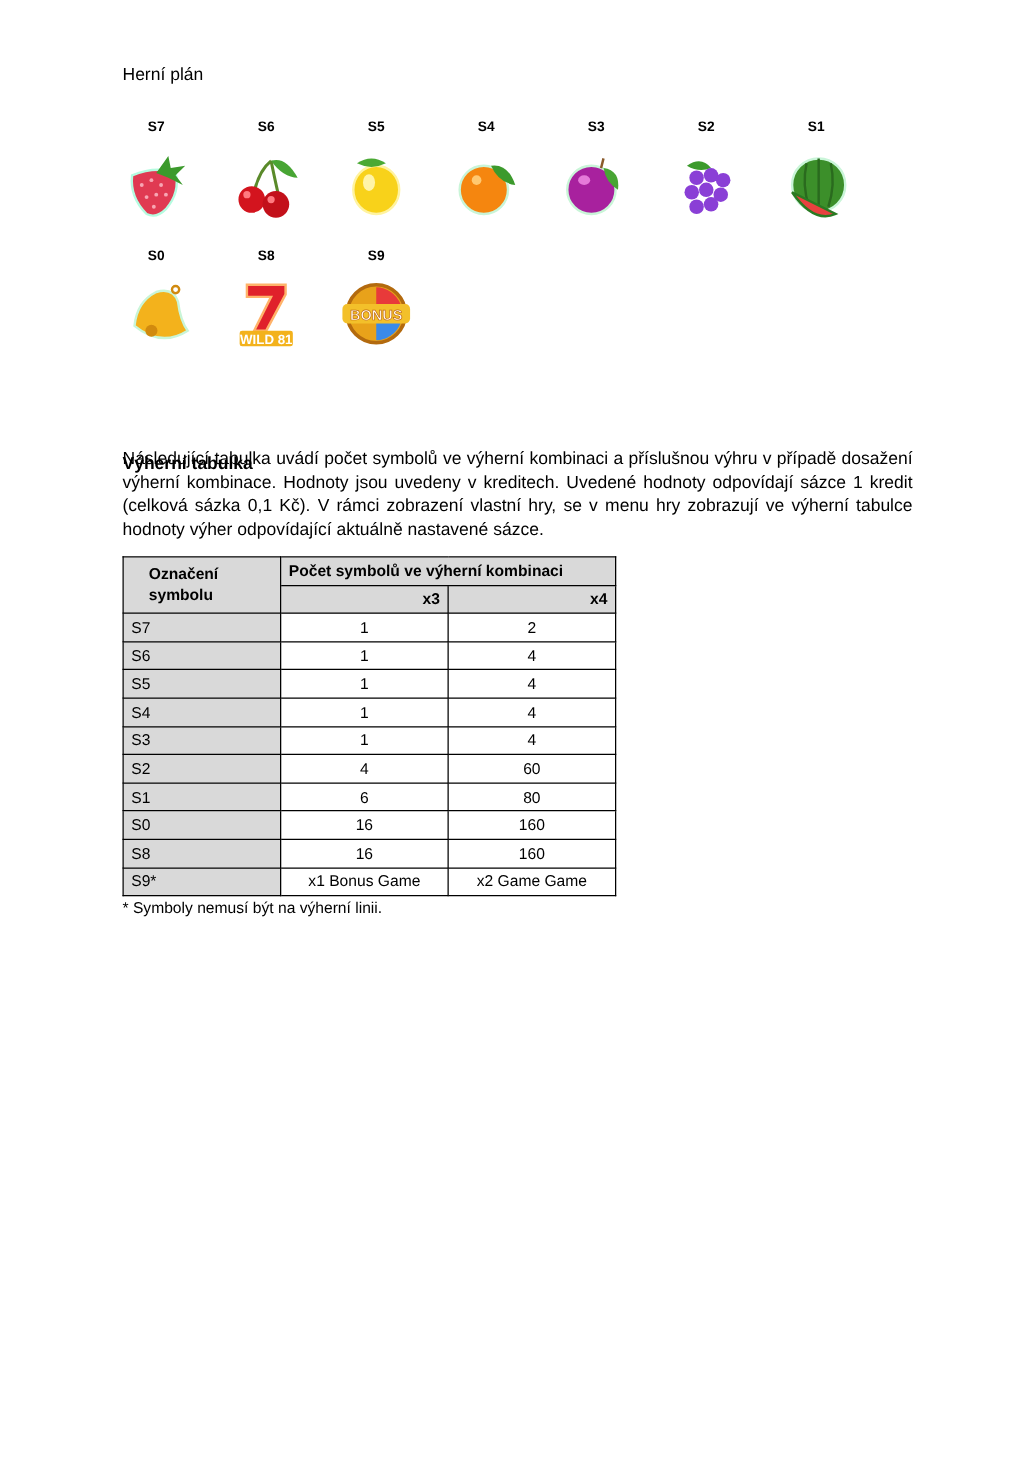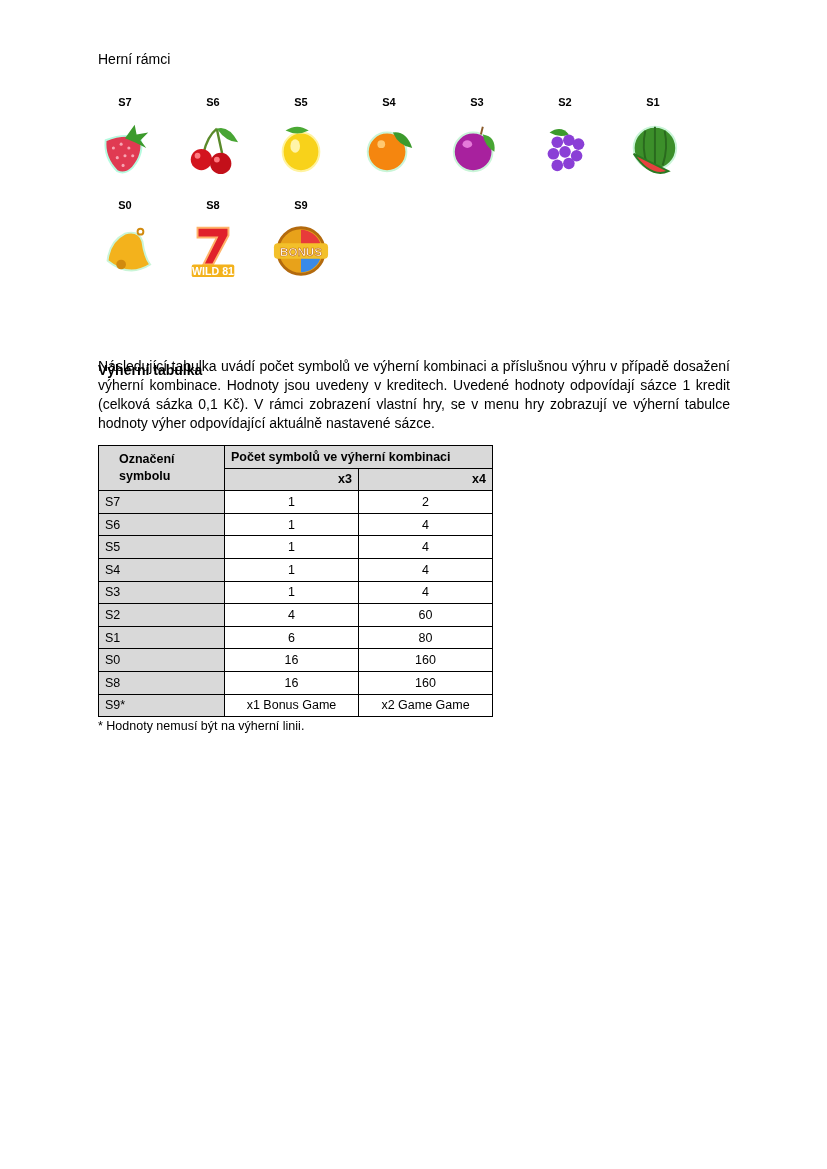--- a/index.html
+++ b/index.html
@@ -18,21 +18,21 @@
     table.pay th.sym-head { text-align: left; width: 99px; vertical-align: top; padding-top: 5px; line-height: 17px; padding-left: 20px; }
     table.pay th.grp { width: 242px; text-align: left; }
     table.pay th.col { text-align: right; }
     table.pay td.name { background: #d9d9d9; width: 99px; }
     table.pay td.val { text-align: center; width: 121px; }
     .footnote { position: absolute; left: 98px; top: 719px; font-size: 12.5px; }
   </style>
 </head>
 <body>
 
-<div class="plan-title">Herní rámci</div>
+<div class="plan-title">Herní plán</div>
 
 <div class="sym-grid">
 
   <div class="sym" style="left:0;top:0">
     <div class="lbl">S7</div>
     <svg viewBox="0 0 60 60">
       <path d="M10 22 Q8 40 22 54 Q30 58 38 50 Q50 36 46 20 Q30 14 10 22Z" fill="#e03a52" stroke="#b5fbe0" stroke-width="2"></path>
       <g fill="#f7a6b3">
           <circle cx="18" cy="30" r="1.6"></circle>
           <circle cx="26" cy="26" r="1.6"></circle>
@@ -196,13 +196,13 @@
         <td class="val">160</td>
       </tr>
     <tr>
         <td class="name">S9*</td>
         <td class="val">x1 Bonus Game</td>
         <td class="val">x2 Game Game</td>
       </tr>
   </tbody>
 </table>
 
-<div class="footnote">* Hodnoty nemusí být na výherní linii.</div>
+<div class="footnote">* Symboly nemusí být na výherní linii.</div>
 
 </body></html>

